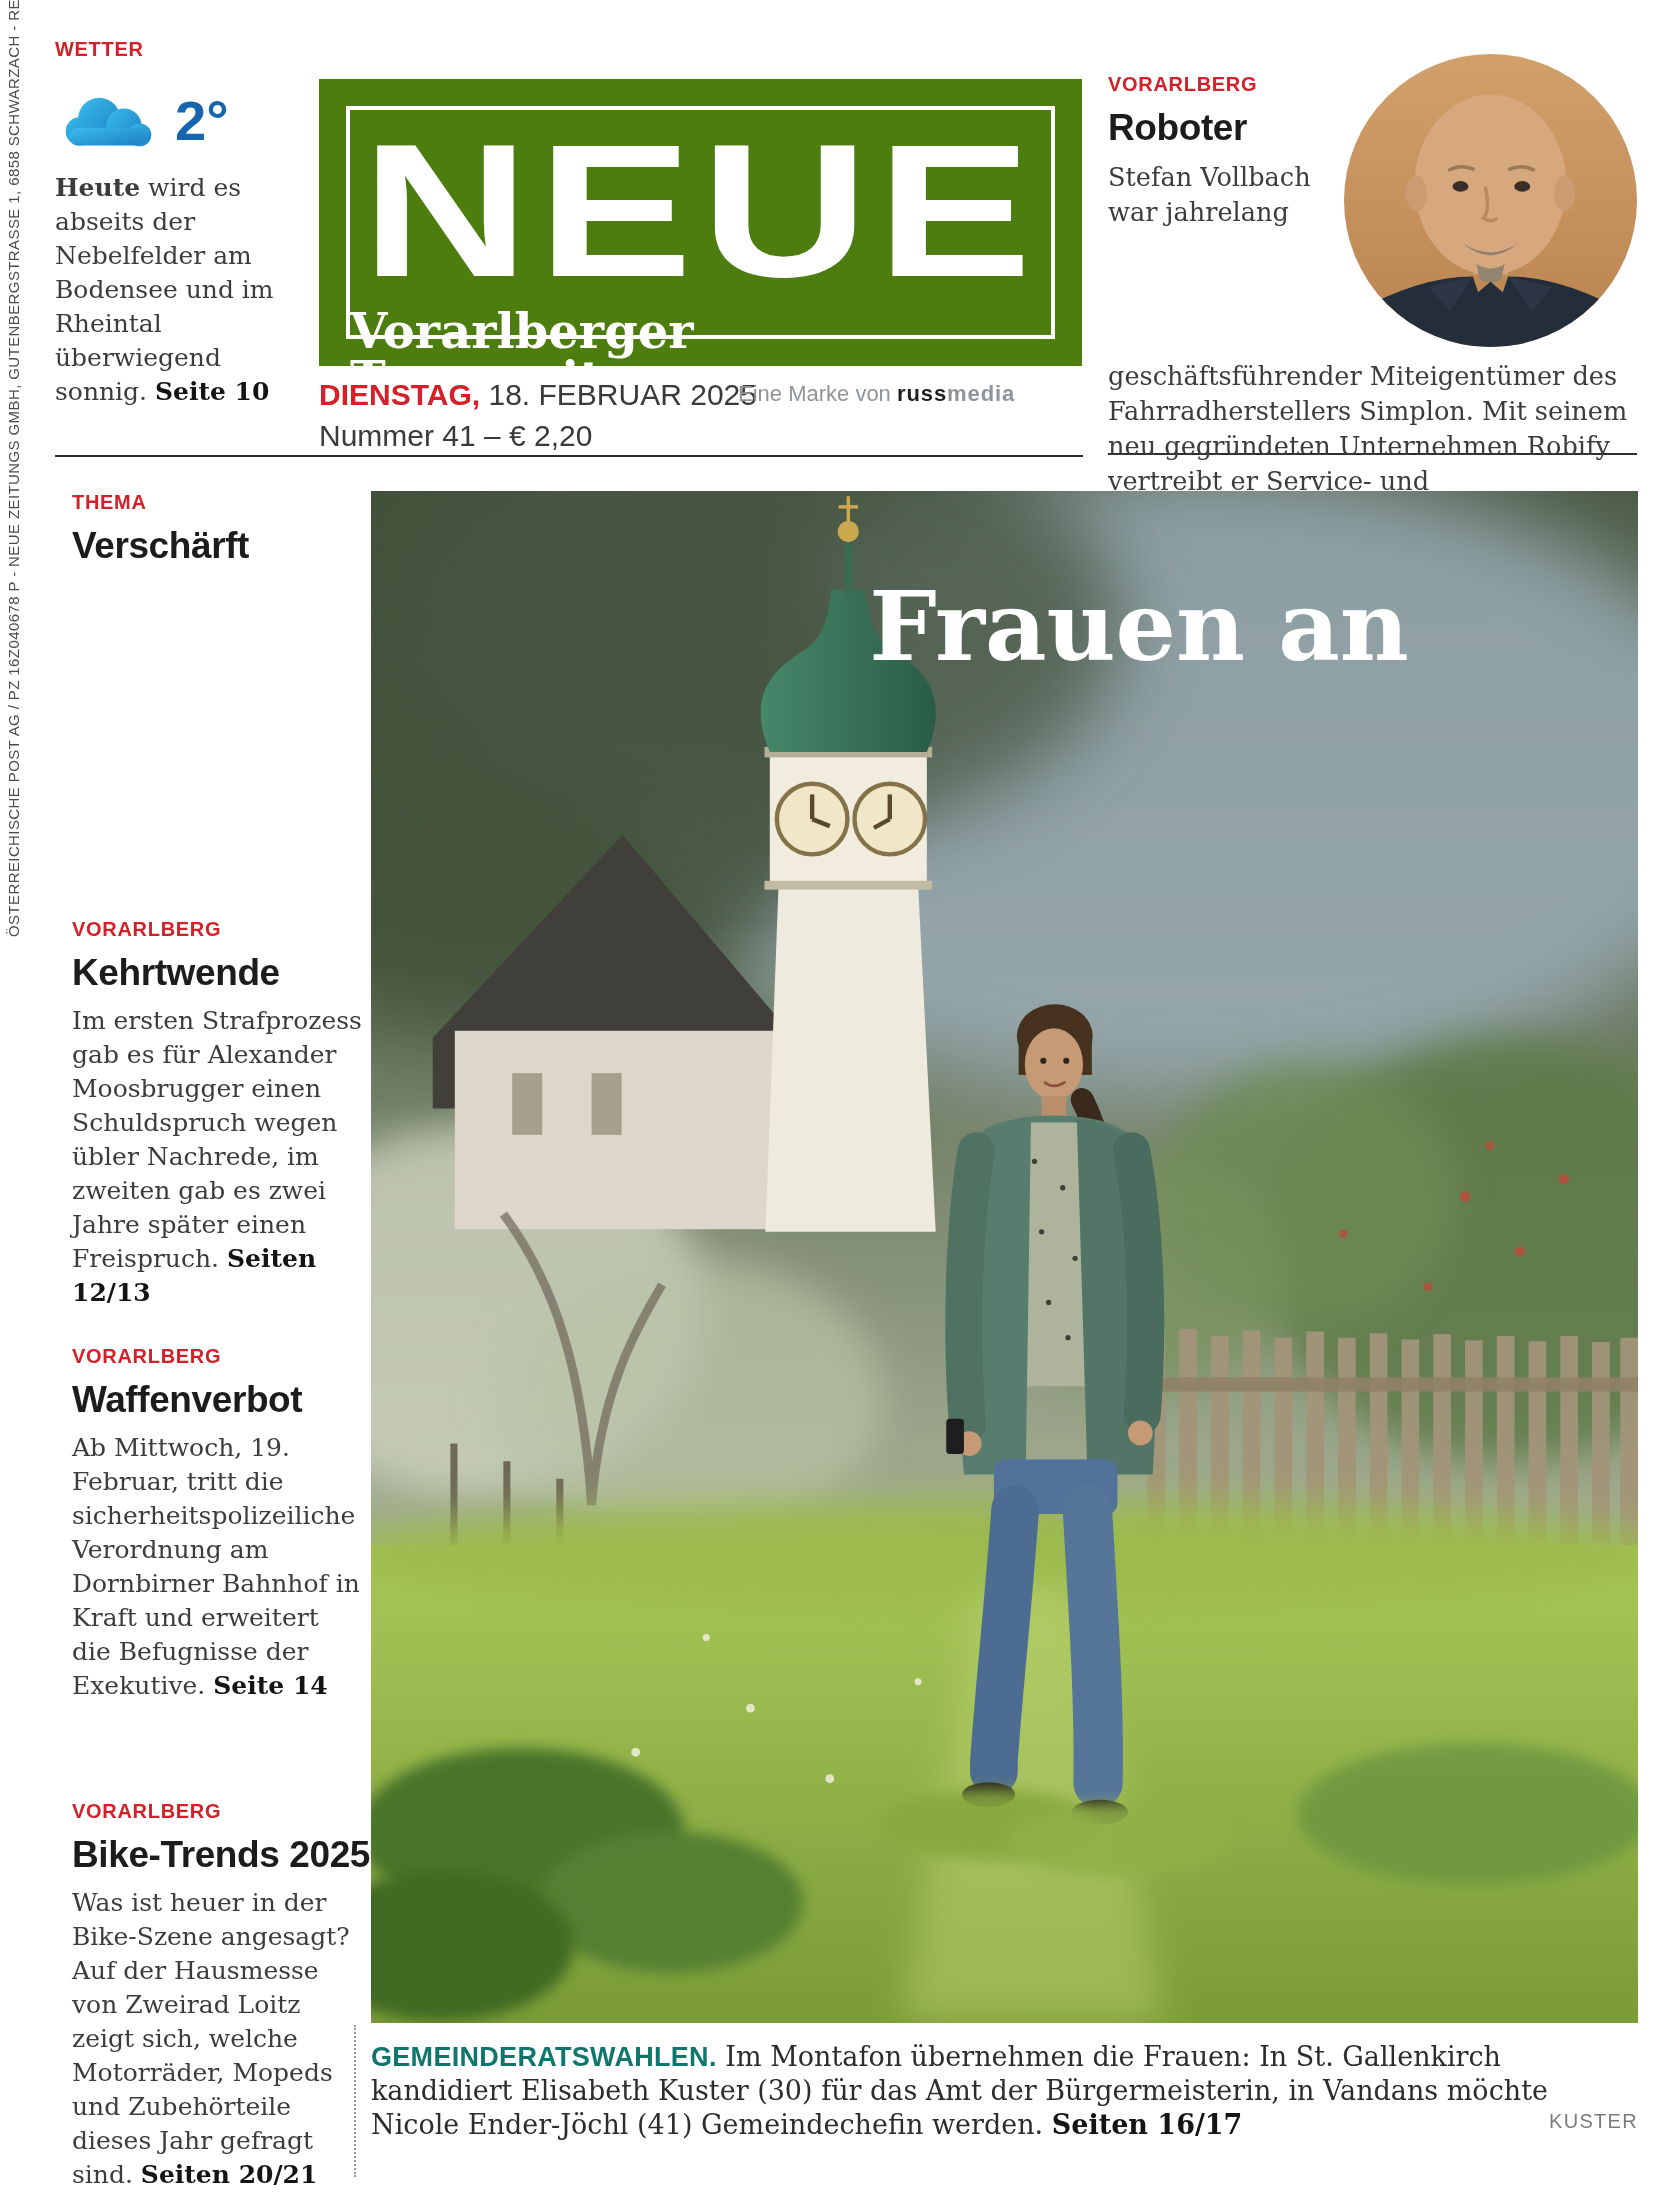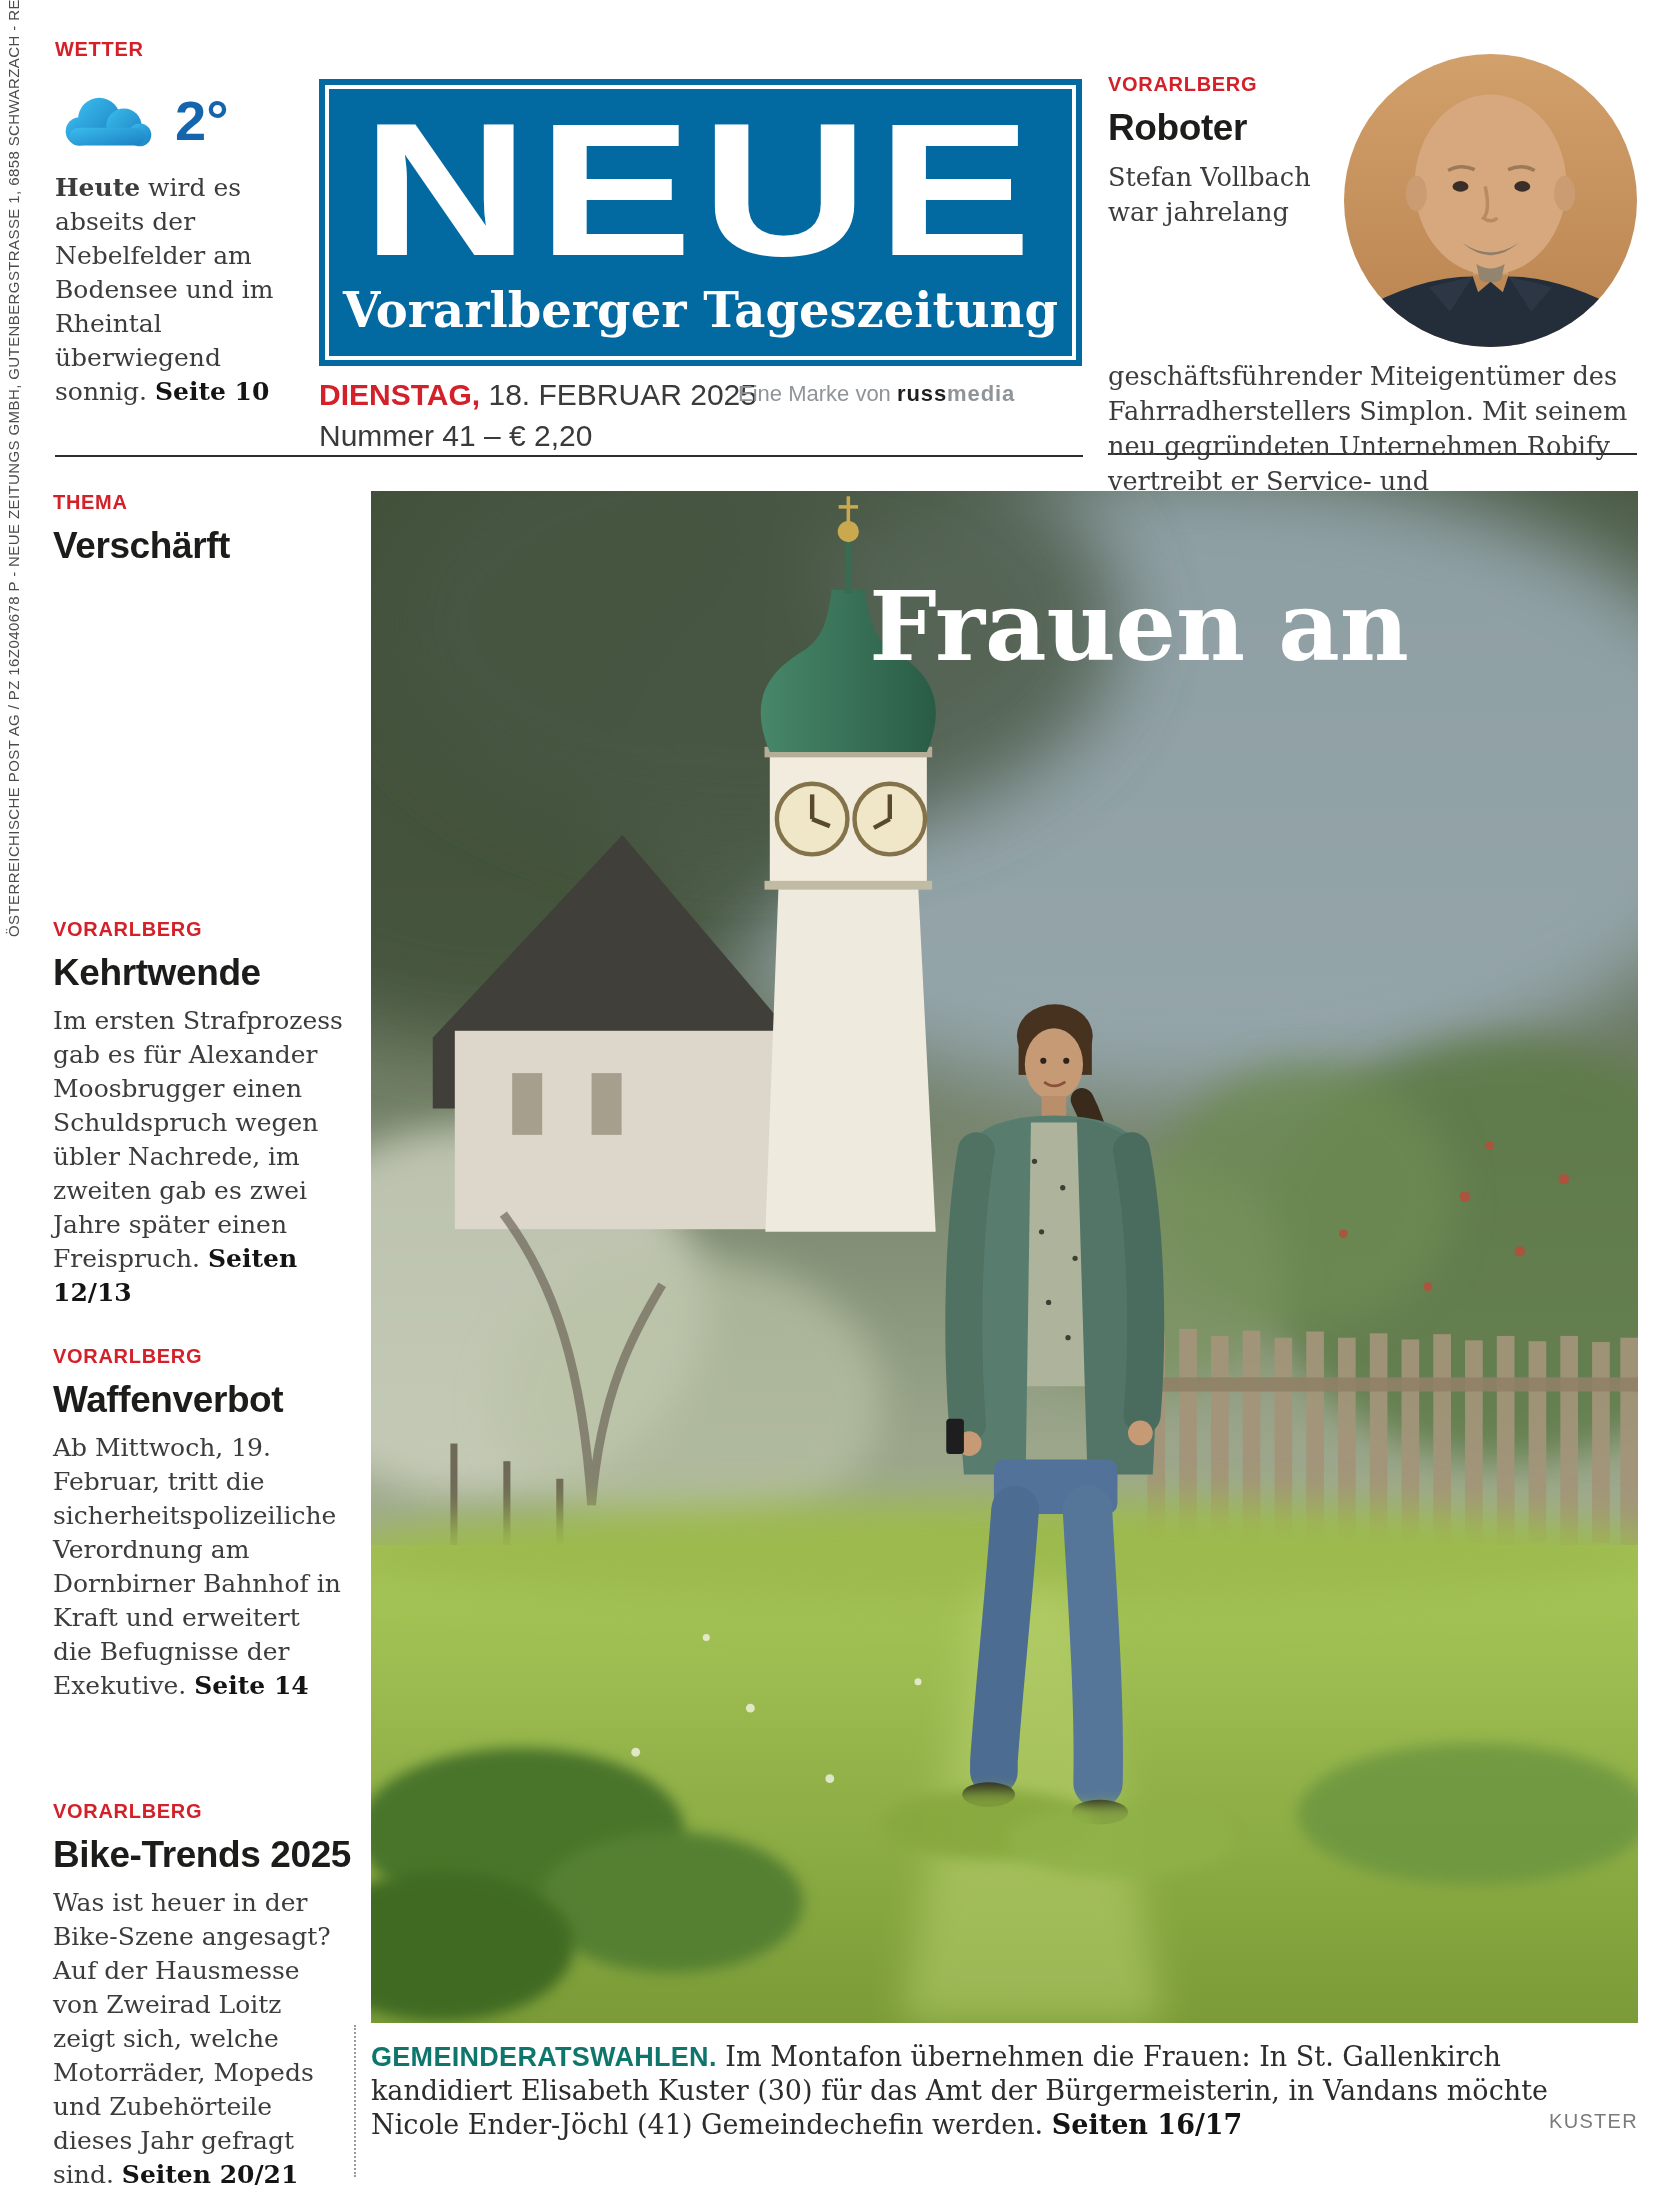--- a/index.html
+++ b/index.html
@@ -11,32 +11,32 @@
     writing-mode:vertical-rl;transform:rotate(180deg);
     font-family:"Liberation Sans",sans-serif;font-size:15px;letter-spacing:0.4px;
     color:#4c4c4c;white-space:nowrap;}
 
   .kicker{font:700 20px/1 "Liberation Sans",sans-serif;color:#d32029;letter-spacing:0.7px;}
   .sec-title{font:700 37px/1 "Liberation Sans",sans-serif;color:#1c1c1b;
     letter-spacing:-0.4px;margin-top:15px;white-space:nowrap;}
   .sec-body{font:400 25px/34px "DejaVu Serif",serif;color:#3c3c3c;margin:13.2px 0 0 0;}
   .pageref{font-weight:700;color:#141414;}
 
-  .section{position:absolute;left:53px;width:291px;}
+  .section{position:absolute;left:72px;width:291px;}
   .s1{top:492px;} .s2{top:919px;} .s3{top:1346px;} .s4{top:1801px;}
 
   
   .weather{position:absolute;left:55px;top:39px;width:291px;}
   .w-row{margin-top:30px;display:flex;align-items:center;gap:21px;}
   .temp{font:700 56px/1 "Liberation Sans",sans-serif;color:#1565ae;}
   .weather .sec-body{width:225px;margin-top:19px;}
 
   
   .logo-box{position:absolute;left:319px;top:79px;width:763px;height:287px;
-    background:#0369a1;box-sizing:border-box;padding:6px;}
+    background:#4d7c0f;box-sizing:border-box;padding:27px;}
   .logo-inner{width:100%;height:100%;border:4.4px solid #ffffff;box-sizing:border-box;
     display:flex;flex-direction:column;align-items:center;justify-content:flex-start;}
   .logo-word{font:700 190px/190px "Liberation Sans",sans-serif;color:#ffffff;
     letter-spacing:7px;transform:scaleX(1.22);transform-origin:center;margin-top:5.3px;}
   .logo-sub{font:700 48px/48px "DejaVu Serif",serif;color:#ffffff;margin-top:1.8px;}
   .dateline{position:absolute;left:319px;top:374px;
     font-family:"Liberation Sans",sans-serif;font-size:30px;line-height:41px;color:#3a3a3a;}
   .dateline .day{color:#d32029;font-weight:700;}
   .brand{position:absolute;left:738px;top:381px;width:344px;
     font-family:"Liberation Sans",sans-serif;font-size:22px;color:#8f9499;}

